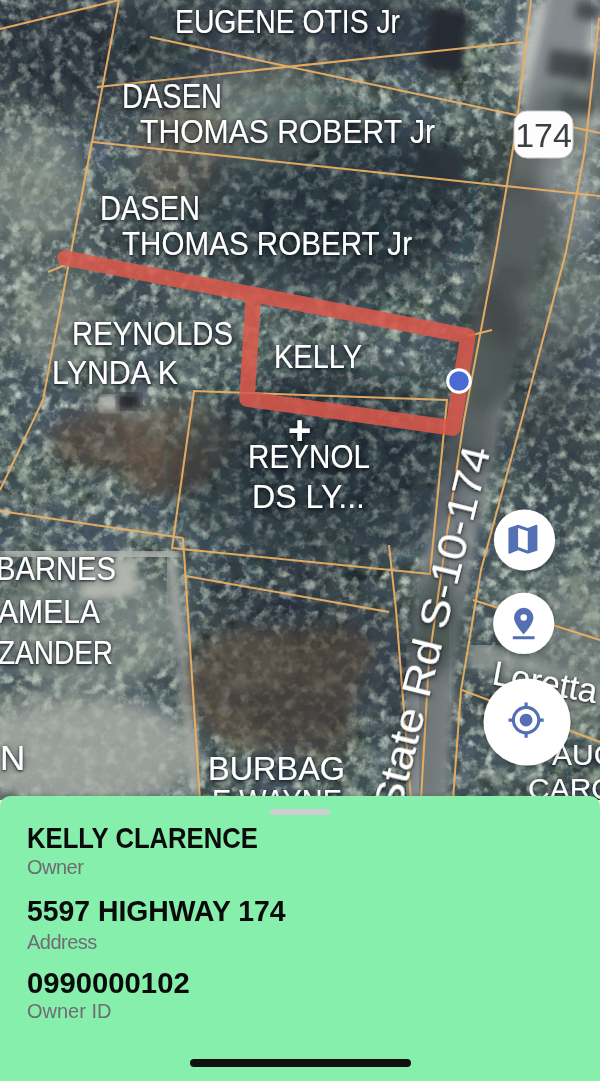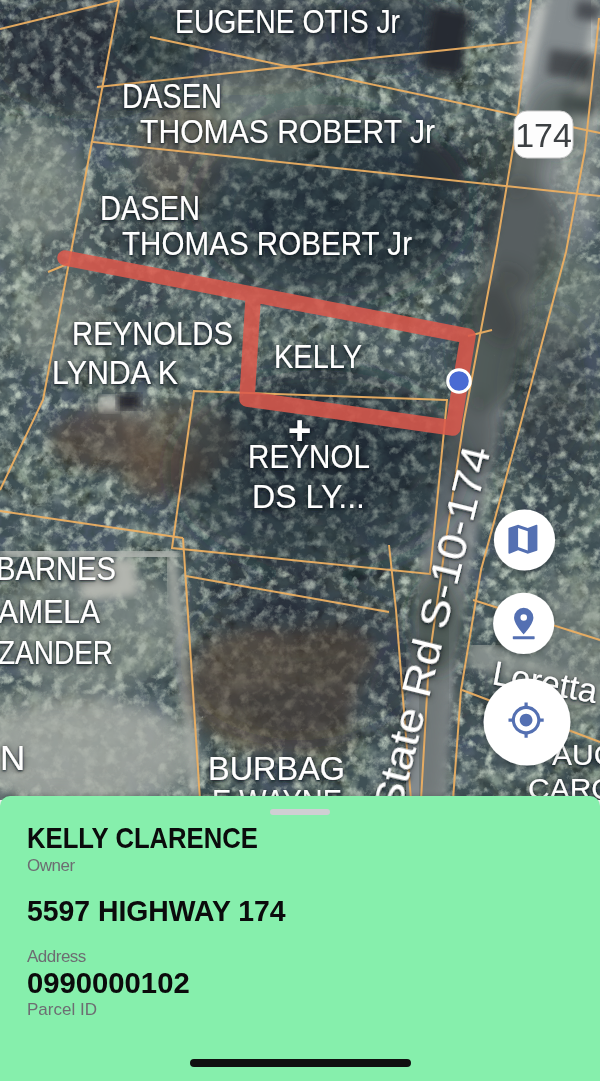--- a/index.html
+++ b/index.html
@@ -1,21 +1,21 @@
 <!DOCTYPE html>
 <html><head>
 <meta charset="utf-8">
 <style>
   html,body{margin:0;padding:0;background:#fff;}
   #app{position:relative;width:600px;height:1081px;overflow:hidden;font-family:"Liberation Sans",sans-serif;}
   #map{position:absolute;top:0;left:0;}
   .maplabel{fill:#fff;font-family:"Liberation Sans",sans-serif;}
   #sheet{position:absolute;left:0;top:796px;width:600px;height:285px;background:#86efac;border-radius:10px 10px 0 0;box-shadow:0 -1px 5px rgba(0,0,0,.18);}
   .val{font-weight:bold;color:#0b0b0c;font-size:30px;margin:0 0 0 27px;transform-origin:0 0;}
-  .lab{color:#6d6d72;font-size:17px;letter-spacing:-0.5px;margin:0 0 0 27px;}
+  .lab{color:#6d6d72;font-size:20px;letter-spacing:-0.5px;margin:0 0 0 27px;}
 </style>
 </head>
 <body>
 <div id="app">
 
 <svg id="map" width="600" height="800" viewBox="0 0 600 800">
 <defs>
   <filter id="soft8">
           <feGaussianBlur stdDeviation="8"></feGaussianBlur>
         </filter>
@@ -264,21 +264,21 @@
 <div id="sheet">
 
   <div style="position:absolute;left:270px;top:13px;width:60px;height:6px;border-radius:3px;background:#cfcfd3;"></div>
 
   <div class="val" style="position:absolute;top:25px;transform:scaleX(0.855);">KELLY CLARENCE</div>
 
   <div class="lab" style="position:absolute;top:60px;">Owner</div>
 
   <div class="val" style="position:absolute;top:98px;transform:scaleX(0.945);">5597 HIGHWAY 174</div>
 
-  <div class="lab" style="position:absolute;top:151px;">Address</div>
+  <div class="lab" style="position:absolute;top:135px;">Address</div>
 
   <div class="val" style="position:absolute;top:170px;transform:scaleX(0.975);">0990000102</div>
 
-  <div class="lab" style="position:absolute;top:204px;letter-spacing:0;">Parcel ID</div>
+  <div class="lab" style="position:absolute;top:204px;letter-spacing:0;">Owner ID</div>
 
   <div style="position:absolute;left:190px;top:263px;width:221px;height:8px;border-radius:4px;background:#101010;"></div>
 </div>
 </div>
 
 </body></html>

